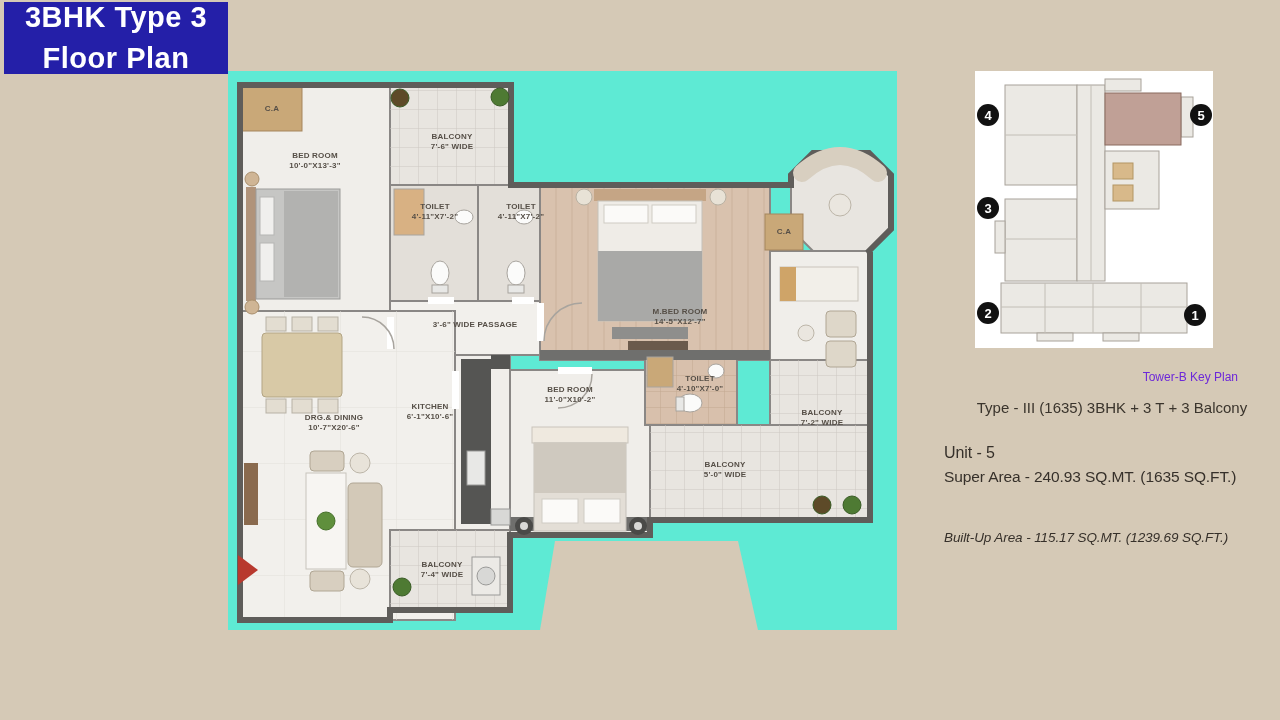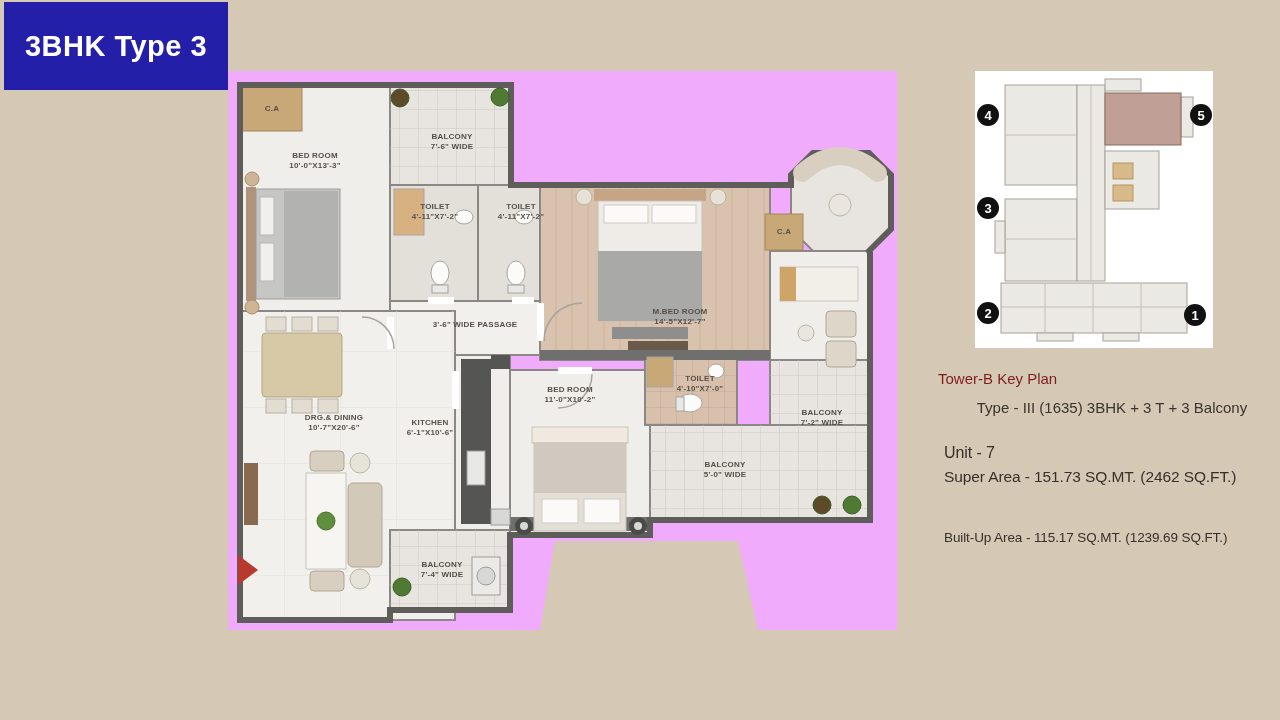--- a/index.html
+++ b/index.html
@@ -1,58 +1,59 @@
 <!DOCTYPE html>
 <html><head>
 <meta charset="utf-8">
 <style>
   html,body{margin:0;padding:0;}
   body{width:1280px;height:720px;overflow:hidden;background:#d5c9b6;
        font-family:"Liberation Sans", sans-serif;position:relative;}
   .stage{position:absolute;left:0;top:0;width:1280px;height:720px;}
 
   
-  .badge{position:absolute;left:4px;top:2px;width:224px;height:88px;background:#241fa8;
+  .badge{position:absolute;left:4px;top:2px;width:224px;height:72px;background:#241fa8;
          color:#ffffff;display:flex;flex-direction:column;align-items:center;justify-content:center;
          text-align:center;font-weight:bold;font-size:29px;line-height:41px;letter-spacing:0.5px;}
 
   
-  .plan-canvas{position:absolute;left:228px;top:71px;width:669px;height:559px;background:#f0abfc;}
+  .plan-canvas{position:absolute;left:228px;top:71px;width:669px;height:559px;background:#5eead4;}
   .plan-canvas svg{position:absolute;left:0;top:0;}
 
   .room-label{position:absolute;transform:translate(-50%,-50%);text-align:center;
               font-size:8px;font-weight:bold;color:#564f47;line-height:10px;
               letter-spacing:0.2px;white-space:nowrap;z-index:5;}
   .room-label span{display:block;}
 
   
   .keyplan{position:absolute;left:975px;top:71px;width:238px;height:277px;background:#ffffff;}
   .kp-marker{position:absolute;width:22px;height:22px;border-radius:50%;background:#111111;
              color:#ffffff;font-size:13px;font-weight:bold;display:flex;align-items:center;
              justify-content:center;z-index:6;}
 
   
-  .kp-caption{position:absolute;left:938px;top:370px;width:300px;text-align:left;
-              font-size:15px;color:#7f1d1d;}
+  .kp-caption{position:absolute;left:938px;top:370px;width:300px;text-align:right;
+              font-size:12px;color:#6d28d9;}
   .kp-subtitle{position:absolute;left:942px;top:399px;width:340px;text-align:center;
                font-size:15px;color:#3a342c;}
   .unit-line{position:absolute;left:944px;color:#36302a;letter-spacing:-0.1px;white-space:nowrap;}
   .u1{top:444px;font-size:16px;}
   .u2{top:468px;font-size:15.5px;}
   .u3{top:492px;font-size:13.5px;}
   .u4{top:511px;font-size:13.5px;}
-  .u5{top:530px;font-size:13.5px;}
+  .u5{top:530px;font-size:13.5px;font-style:italic;}
 </style>
 </head>
 <body>
 
 <div class="stage">
 
   <div class="badge">
     <div>3BHK Type 3</div>
+    <div>Floor Plan</div>
   </div>
 
   <div class="plan-canvas">
     <svg width="669" height="559" viewBox="0 0 669 559">
       <defs>
         <pattern id="bigtile" width="56" height="56" patternUnits="userSpaceOnUse">
           <path d="M56 0H0V56" fill="none" stroke="#e2dfd9" stroke-width="1"></path>
         </pattern>
         <pattern id="smalltile" width="19" height="19" patternUnits="userSpaceOnUse">
           <path d="M19 0H0V19" fill="none" stroke="#ccc8c1" stroke-width="1"></path>
@@ -244,21 +245,21 @@
         <span>14'-5"X12'-7"</span>
       </div>
     <div class="room-label" style="left:556px;top:161px">
         <span>C.A</span>
         <span></span>
       </div>
     <div class="room-label" style="left:247px;top:254px">
         <span>3'-6" WIDE PASSAGE</span>
         <span></span>
       </div>
-    <div class="room-label" style="left:202px;top:357px">
+    <div class="room-label" style="left:202px;top:341px">
         <span>KITCHEN</span>
         <span>6'-1"X10'-6"</span>
       </div>
     <div class="room-label" style="left:106px;top:352px">
         <span>DRG.&amp; DINING</span>
         <span>10'-7"X20'-6"</span>
       </div>
     <div class="room-label" style="left:342px;top:324px">
         <span>BED ROOM</span>
         <span>11'-0"X10'-2"</span>
@@ -311,17 +312,17 @@
     <div class="kp-marker" style="left:2px;top:33px">4</div>
     <div class="kp-marker" style="left:215px;top:33px">5</div>
     <div class="kp-marker" style="left:2px;top:126px">3</div>
     <div class="kp-marker" style="left:2px;top:231px">2</div>
     <div class="kp-marker" style="left:209px;top:233px">1</div>
   </div>
 
   <div class="kp-caption">Tower-B Key Plan</div>
   <div class="kp-subtitle">Type - III (1635) 3BHK + 3 T + 3 Balcony</div>
 
-  <div class="unit-line u1">Unit - 7</div>
-  <div class="unit-line u2">Super Area - 151.73 SQ.MT. (2462 SQ.FT.)</div>
+  <div class="unit-line u1">Unit - 5</div>
+  <div class="unit-line u2">Super Area - 240.93 SQ.MT. (1635 SQ.FT.)</div>
   <div class="unit-line u5">Built-Up Area - 115.17 SQ.MT. (1239.69 SQ.FT.)</div>
 
 </div>
 
 </body></html>

